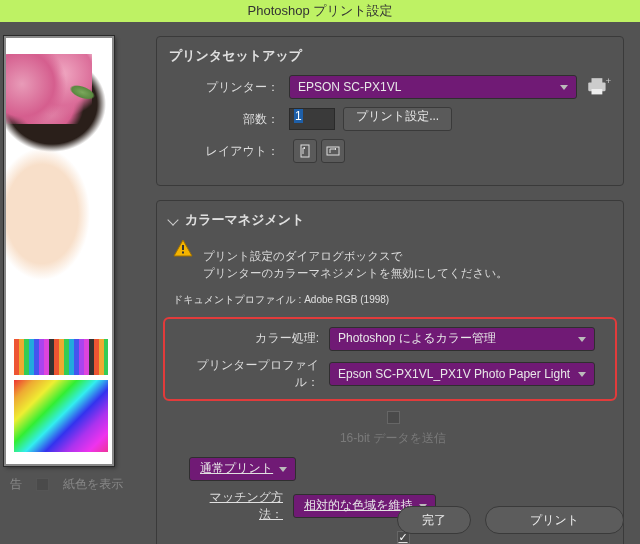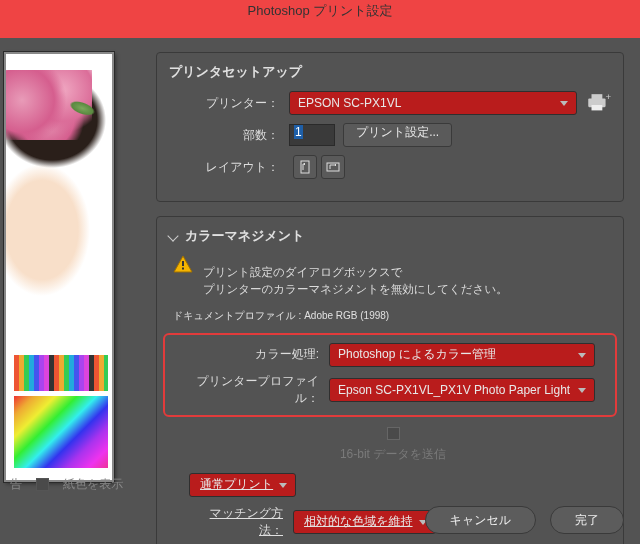--- a/index.html
+++ b/index.html
@@ -1,34 +1,34 @@
 <!DOCTYPE html>
 <html><head>
 <meta charset="utf-8">
 <style>
   * { box-sizing: border-box; margin: 0; padding: 0; font-family: "Hiragino Kaku Gothic Pro", "Meiryo", sans-serif; }
   body { background: #535353; color: #e0e0e0; font-size: 12px; width: 640px; height: 544px; overflow: hidden; position: relative; }
-  .titlebar { background: #ef4444; color: #333; text-align: center; height: 38px; line-height: 22px; font-size: 13px; }
+  .titlebar { background: #bef264; color: #333; text-align: center; height: 22px; line-height: 22px; font-size: 13px; }
   .main { display: flex; height: 458px; }
   .preview-col { width: 140px; padding: 14px 0 0 0; position: relative; }
   .preview-frame { width: 110px; height: 430px; background: #fff; border: 2px solid #888; margin-left: 4px; position: relative; overflow: hidden; box-shadow: 0 0 0 1px #2a2a2a, 2px 2px 4px rgba(0,0,0,.4); }
   .preview-inner { position: absolute; inset: 6px; }
   .img-face { position:absolute; top:0; left:-40px; width:170px; height:260px; background: radial-gradient(ellipse 80px 110px at 70px 170px, #f8dfc9 0%, #f8dfc9 45%, transparent 60%); }
   .img-hair { position:absolute; top:0; left:-40px; width:170px; height:150px; background: radial-gradient(ellipse 90px 80px at 80px 60px, #2a1f1a 0%, #2a1f1a 50%, transparent 60%); }
   .img-flower { position:absolute; top:10px; left:-10px; width:90px; height:70px; background: radial-gradient(circle at 20px 30px, #e89bb8 0%, #d55e8e 40%, transparent 55%), radial-gradient(circle at 60px 20px, #f0a8c2 0%, #db6d99 40%, transparent 55%), radial-gradient(circle at 45px 50px, #e89bb8 0%, #d55e8e 40%, transparent 55%); }
   .img-leaf { position:absolute; top:35px; left:55px; width:40px; height:30px; background: radial-gradient(ellipse 22px 10px at 15px 15px, #7ba85c 0%, #5a8940 50%, transparent 60%); transform: rotate(20deg); }
   .img-bars { position:absolute; top:295px; left:2px; width:94px; height:36px; background: repeating-linear-gradient(90deg,#e53,#e53 5px,#ea3 5px,#ea3 10px,#3c5 10px,#3c5 15px,#2ad 15px,#2ad 20px,#45e 20px,#45e 25px,#a4e 25px,#a4e 30px,#d4d 30px,#d4d 35px,#333 35px,#333 40px); }
   .img-sweep { position:absolute; top:336px; left:2px; width:94px; height:72px; background: linear-gradient(135deg, #e33 0%, #ea3 12%, #ee3 25%, #3e3 38%, #3ee 50%, #33e 62%, #a3e 75%, #e3e 88%, #e39 100%); }
   .settings-col { flex: 1; padding: 14px 16px 0 16px; }
   .panel { border: 1px solid #3a3a3a; border-radius: 4px; margin-bottom: 14px; padding: 10px 12px 14px 12px; background: #535353; }
   .panel-title { font-weight: 600; font-size: 13px; margin-bottom: 10px; display:flex; align-items:center; gap:6px; }
   .chev { display:inline-block; width:8px; height:8px; border-left:1.5px solid #ccc; border-bottom:1.5px solid #ccc; transform: rotate(-45deg); margin-right:2px; }
   .row { display: flex; align-items: center; margin-bottom: 8px; }
   .lbl { width: 120px; text-align: right; padding-right: 10px; color: #ddd; }
-  .select { background: #b91c1c; border: 1px solid #2f2f2f; border-radius: 3px; height: 24px; display: flex; align-items: center; padding: 0 22px 0 8px; position: relative; color: #e8e8e8; cursor: pointer; }
+  .select { background: #701a75; border: 1px solid #2f2f2f; border-radius: 3px; height: 24px; display: flex; align-items: center; padding: 0 22px 0 8px; position: relative; color: #e8e8e8; cursor: pointer; }
   .select::after { content:""; position:absolute; right:8px; top:9px; border-left:4px solid transparent; border-right:4px solid transparent; border-top:5px solid #bbb; }
   .select.wide { flex: 1; }
   .input-num { background:#3a3a3a; border:1px solid #2a2a2a; width:46px; height:22px; padding:0 4px; color:#fff; }
   .input-num .sel { background:#1e5fa8; display:inline-block; padding:0 1px; }
   .btn-s { background:#5a5a5a; border:1px solid #3a3a3a; border-radius:3px; height:24px; padding:0 12px; color:#e8e8e8; margin-left:8px; cursor:pointer; }
   .iconbtn { width:24px; height:24px; background:#5a5a5a; border:1px solid #3a3a3a; border-radius:3px; display:inline-flex; align-items:center; justify-content:center; margin-left:4px; cursor:pointer; }
   .iconbtn svg { width:14px; height:14px; fill:#ddd; }
   .print-icon { width:26px; height:22px; display:inline-flex; align-items:center; justify-content:center; margin-left:8px; cursor:pointer; }
   .warn-row { display:flex; gap:10px; margin-bottom:10px; padding-left:4px; }
   .warn-icon { width:20px; height:18px; }
@@ -171,15 +171,15 @@
   </div>
 </div>
 
 <div class="bottom-strip">
   <span>告</span>
   <span class="chk"></span>
   <span>紙色を表示</span>
 </div>
 
 <div class="btnbar">
-  <div class="btn">キャンセル</div>
   <div class="btn">完了</div>
+  <div class="btn primary">プリント</div>
 </div>
 
 </body></html>

